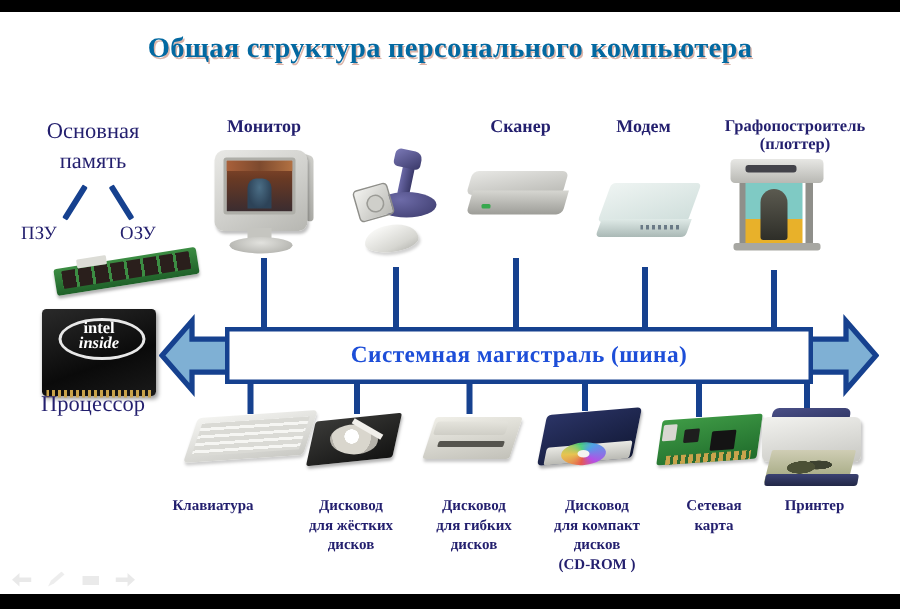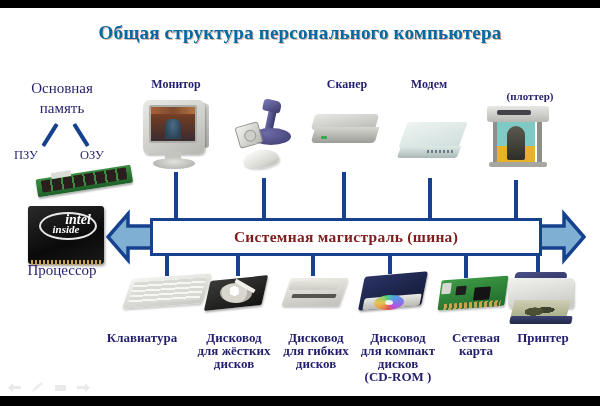--- a/index.html
+++ b/index.html
@@ -17,34 +17,34 @@
     text-align:center;color:#0369a1;
     font-family:"Liberation Serif",serif;font-weight:bold;font-size:19px;
     line-height:22px;letter-spacing:.2px;
     text-shadow:1px 1px 0 rgba(150,40,10,.35);
   }
 
   
   .lab{
     position:absolute;color:#231f6e;
     font-family:"Liberation Serif",serif;font-weight:bold;
-    font-size:13px;line-height:12.5px;text-align:center;
+    font-size:10px;line-height:12.5px;text-align:center;
   }
   .lab.big{font-size:15px;line-height:17px;font-weight:normal;}
   .lab.mid{font-size:12.5px;line-height:14px;font-weight:normal;}
 
   
   #busbar{
     position:absolute;left:150px;top:218px;width:392px;height:38px;
     background:#ffffff;border:3px solid #16418f;box-sizing:border-box;
   }
   #bustext{
     position:absolute;left:150px;top:218px;width:392px;height:38px;
     display:flex;align-items:center;justify-content:center;
-    color:#7f1d1d;font-family:"Liberation Serif",serif;font-weight:bold;
+    color:#1d4ed8;font-family:"Liberation Serif",serif;font-weight:bold;
     font-size:15.5px;letter-spacing:.3px;
   }
   .arrowhead{position:absolute;top:206px;width:48px;height:62px;}
   #arrow-left{left:106px;}
   #arrow-right{left:538px;}
 
   
   .vline{position:absolute;width:4px;background:#16418f;}
 
   
@@ -124,22 +124,22 @@
   .ram-chips{position:absolute;left:5px;top:8px;width:86px;height:12px;
     background:repeating-linear-gradient(90deg,#2a1f1c 0 9px,#3c8d43 9px 11px);border-radius:1px;}
   .ram-clip{position:absolute;left:16px;top:2px;width:20px;height:6px;background:#dcdcd6;border-radius:1px;}
 
   
   .cpu{position:absolute;left:0;top:0;width:76px;height:58px;
     background:linear-gradient(160deg,#2a2a2a 0%,#0a0a0a 60%,#1a1a1a 100%);
     border-radius:3px;box-shadow:1px 2px 3px rgba(0,0,0,.4);}
   .cpu-oval{position:absolute;left:11px;top:6px;width:54px;height:24px;
     border:2px solid #e8e8e8;border-radius:50%;}
-  .cpu-i1{position:absolute;left:12px;top:9px;width:76px;text-align:center;color:#fff;
-    font-family:"Liberation Serif",serif;font-style:italic;font-weight:bold;font-size:14px;line-height:9px;}
+  .cpu-i1{position:absolute;left:0;top:9px;width:76px;text-align:center;color:#fff;
+    font-family:"Liberation Serif",serif;font-weight:bold;font-size:11px;line-height:9px;}
   .cpu-i2{position:absolute;left:0;top:19px;width:76px;text-align:center;color:#fff;
     font-family:"Liberation Serif",serif;font-style:italic;font-weight:bold;font-size:11px;line-height:9px;}
   .cpu-pent{position:absolute;left:0;top:34px;width:76px;text-align:center;color:#fff;
     font-family:"Liberation Serif",serif;font-style:italic;font-weight:bold;font-size:13px;}
   .cpu-pins{position:absolute;left:3px;top:54px;width:70px;height:5px;
     background:repeating-linear-gradient(90deg,#c8a24a 0 2px,transparent 2px 4px);}
 
   
   .kb{position:absolute;left:0;top:0;width:78px;height:30px;
     background:linear-gradient(170deg,#f4f4f1,#c9c9c4);transform:skewX(-22deg) rotate(-4deg);
@@ -281,20 +281,21 @@
     <div class="scan-led"></div>
   </div>
 
   <div class="lab" style="left:398px;top:78px;width:62px;font-size:12px;">Модем</div>
   <div class="dev" style="left:403px;top:122px;width:64px;height:40px;">
     <div class="mod-top"></div>
     <div class="mod-front"></div>
     <div class="mod-leds"></div>
   </div>
 
+  <div class="lab" style="left:462px;top:78px;width:136px;font-size:11px;">Графопостроитель</div>
   <div class="lab" style="left:462px;top:90px;width:136px;font-size:11px;">(плоттер)</div>
   <div class="dev" style="left:487px;top:106px;width:64px;height:64px;">
     <div class="plot-legL"></div>
     <div class="plot-legR"></div>
     <div class="plot-paper"></div>
     <div class="plot-draw"></div>
     <div class="plot-top"></div>
     <div class="plot-slot"></div>
     <div class="plot-foot"></div>
   </div>

